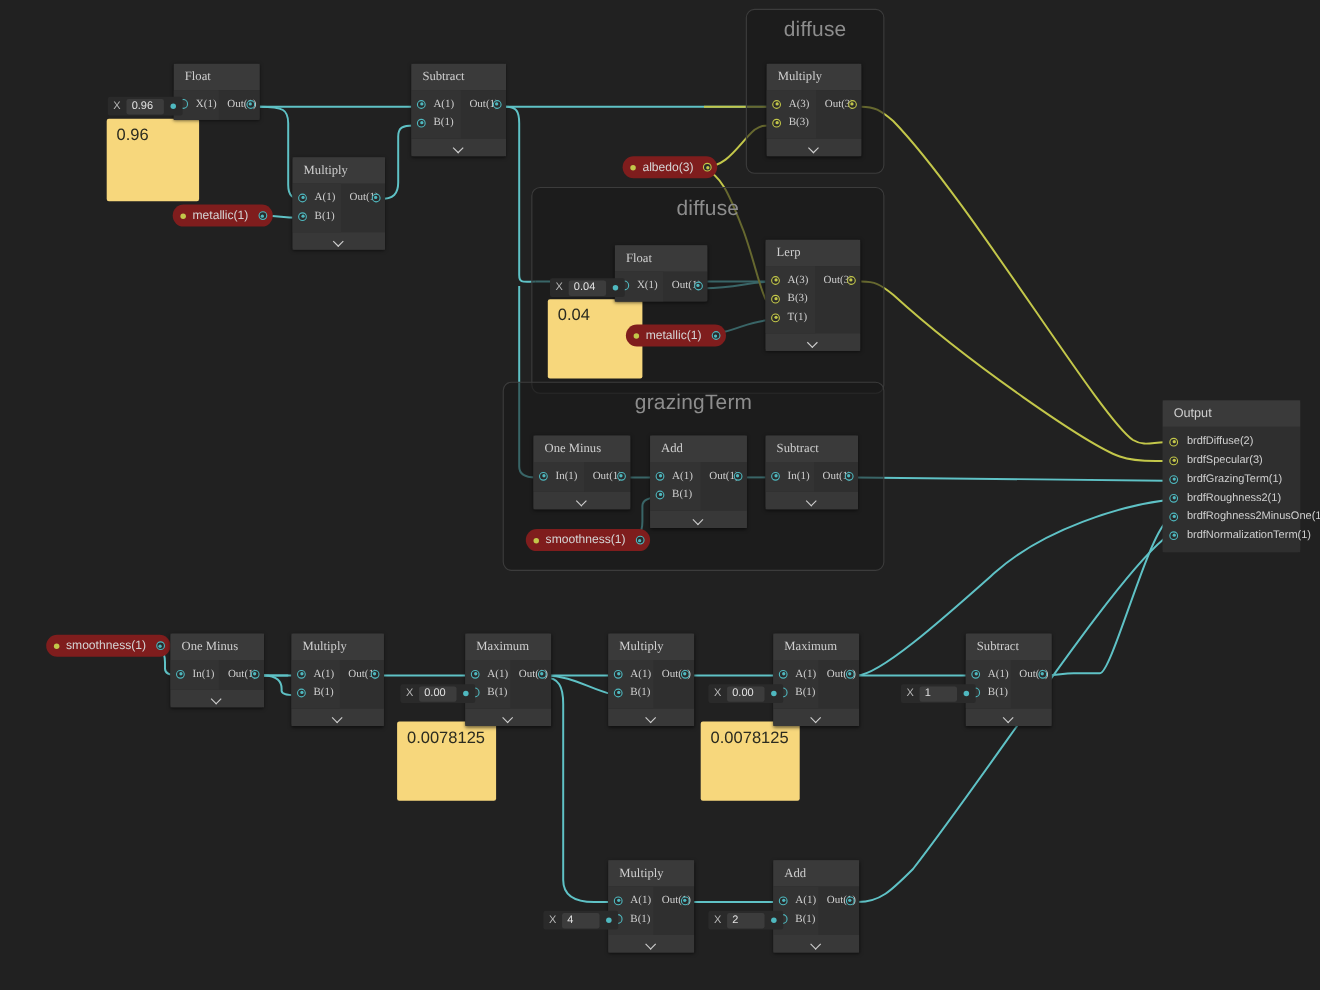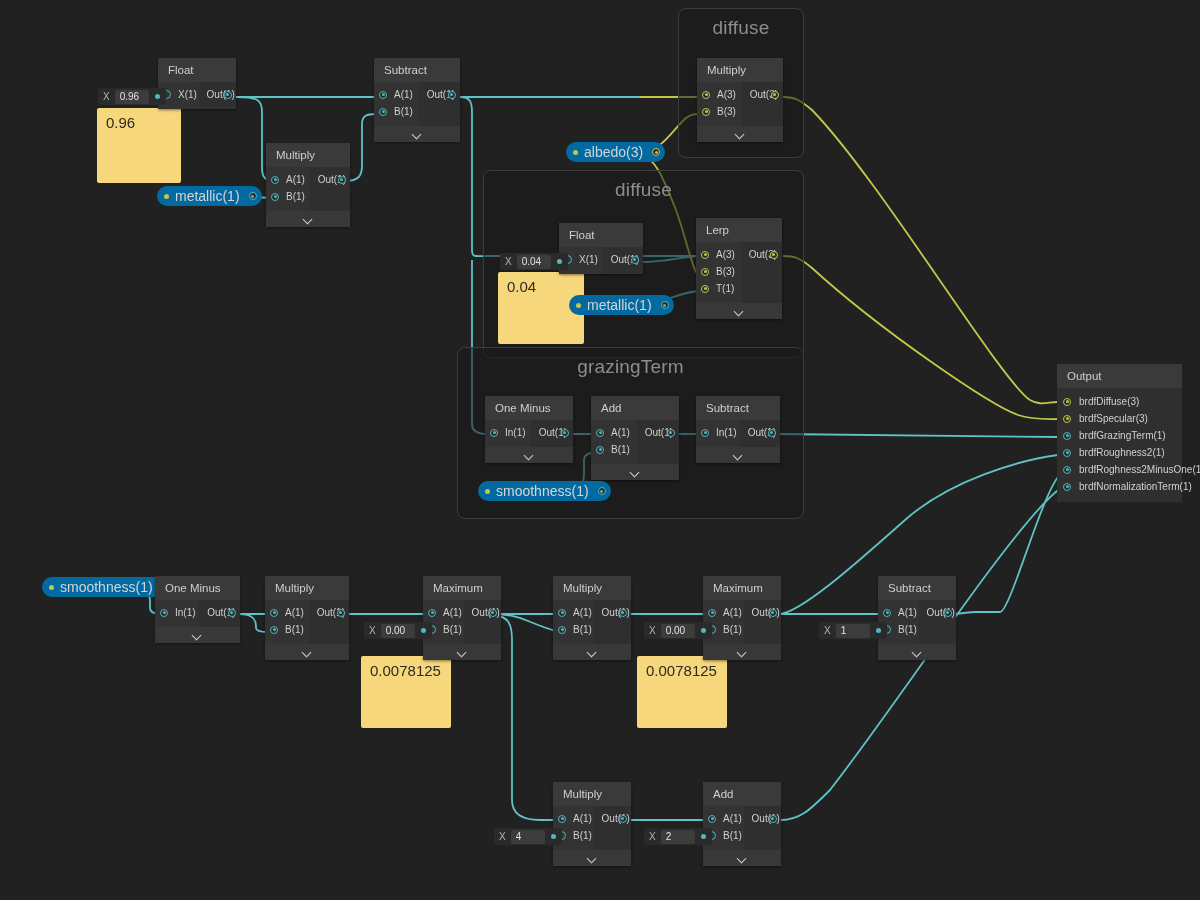--- a/index.html
+++ b/index.html
@@ -31,20 +31,21 @@
     top:8px;
     user-select:none;
   }
 
   
   .node {
     position:absolute;
     background:#2f2f2f;
     border-radius:2px;
     box-shadow:0 1px 3px rgba(0,0,0,.5);
+    font-family:Liberation Serif, serif;
   }
   .node-header {
     height:24px; line-height:24px;
     padding:0 10px;
     font-size:11.5px;
     color:#cfcfcf;
     background:#3a3a3a;
   }
   .node-body { position:relative; display:flex; background:#2f2f2f; }
   .ports-in { width:52%; background:#333333; padding:4px 0 6px 0; }
@@ -102,24 +103,24 @@
     color:#e2e2e2; text-align:left;
   }
   .xfield .xdot {
     width:5px;height:5px;border-radius:50%;background:#4fb8bf;margin:0 6px;
   }
 
   
   .pill {
     position:absolute;
     height:20px; line-height:20px;
-    background:#0369a1;
+    background:#7f1d1d;
     border-radius:10px;
     padding:0 22px 0 18px;
-    font-size:14px;
+    font-size:11px;
     color:#d5d5d5;
     white-space:nowrap;
   }
   .pill .pdot {
     position:absolute; left:7px; top:50%; margin-top:-2.5px;
     width:5px;height:5px;border-radius:50%;background:#c3c74a;
   }
   .pill .pout {
     position:absolute; right:5px; top:50%; margin-top:-4px;
     width:8px;height:8px;border-radius:50%;
@@ -716,21 +717,21 @@
     <span class="xlab">X</span>
     <span class="xval">2</span>
     <span class="xdot"></span>
   </div>
 
   <div class="out-node" style="left:1057px; top:364px; width:125px;">
     <div class="node-header">Output</div>
     <div class="out-list">
       <div class="port">
         <span class="dot in vec3" style="left:6px;"></span>
-        <span>brdfDiffuse(3)</span>
+        <span>brdfDiffuse(2)</span>
       </div>
       <div class="port">
         <span class="dot in vec3" style="left:6px;"></span>
         <span>brdfSpecular(3)</span>
       </div>
       <div class="port">
         <span class="dot in" style="left:6px;"></span>
         <span>brdfGrazingTerm(1)</span>
       </div>
       <div class="port">

